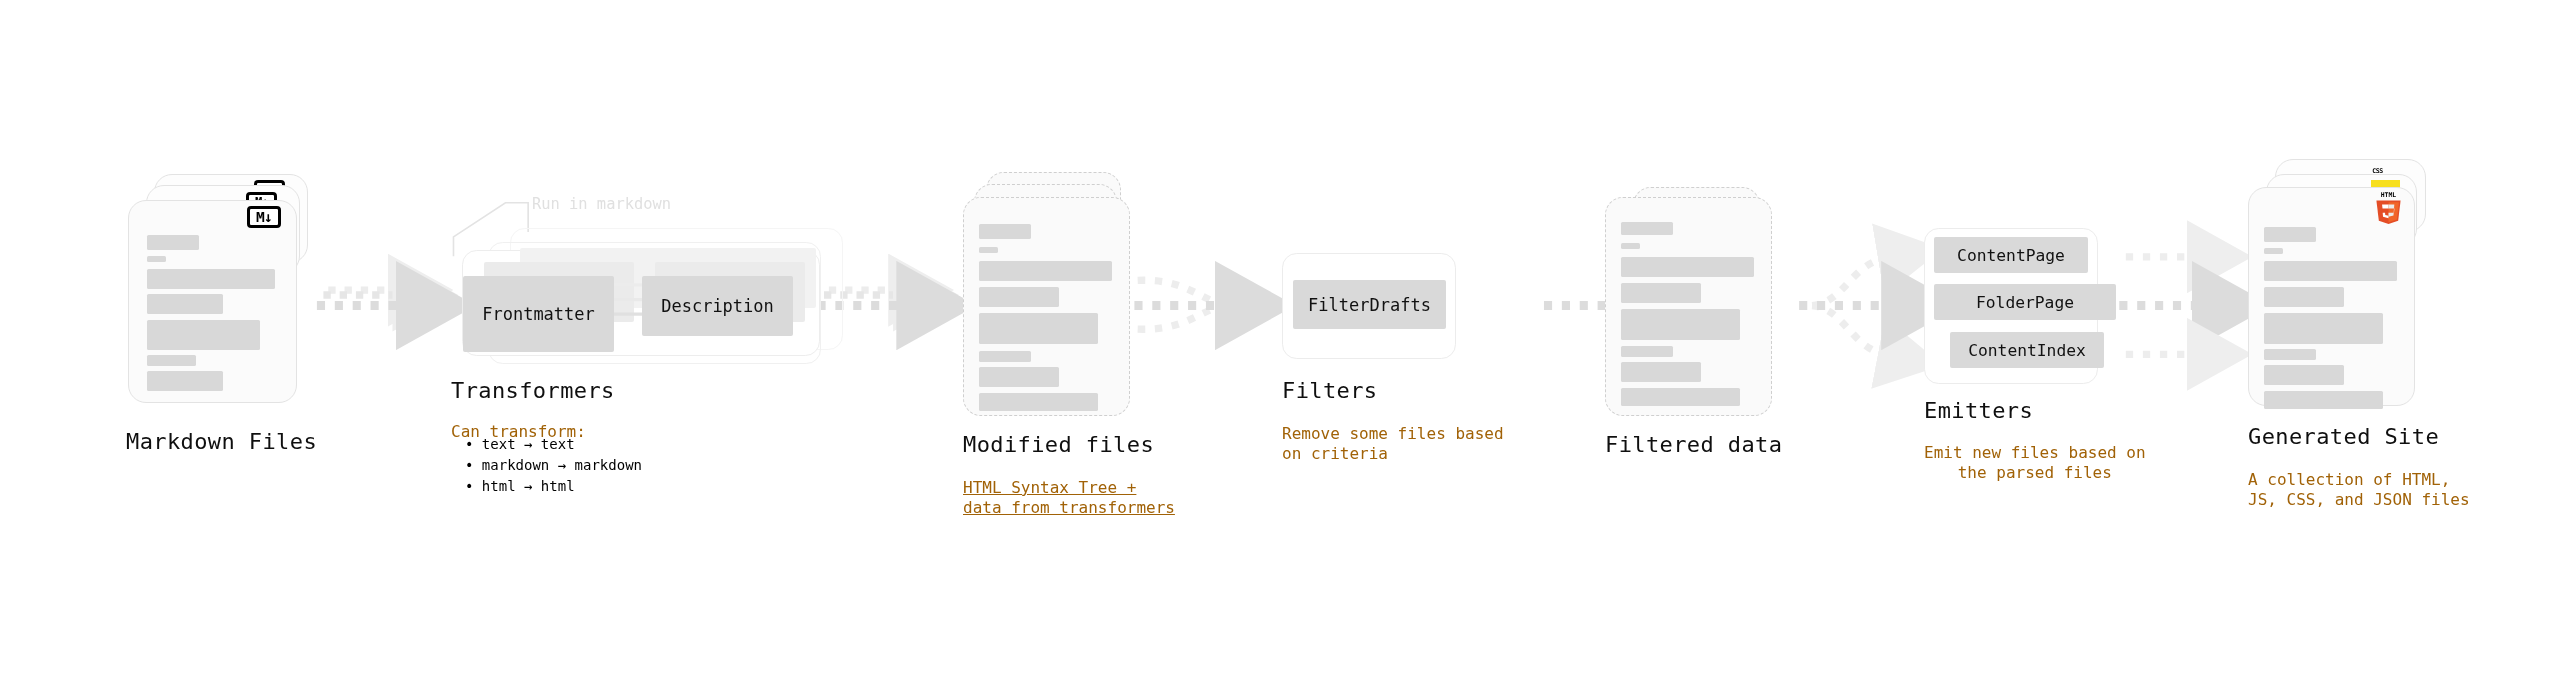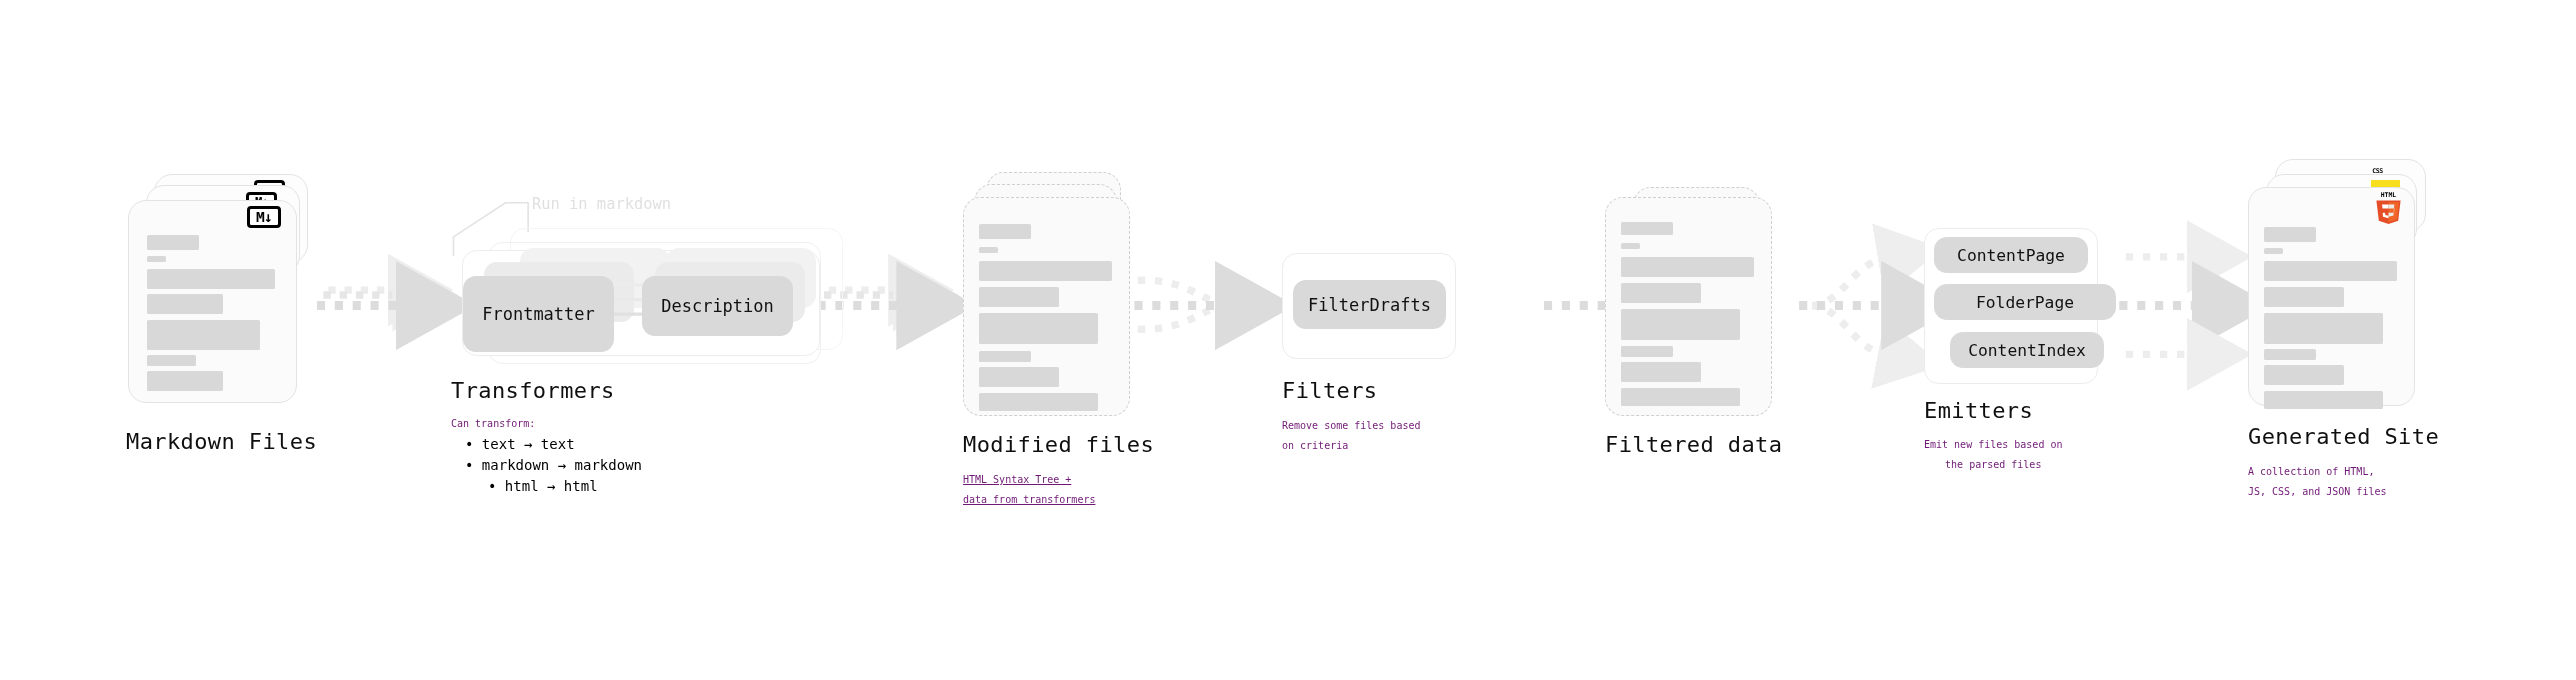--- a/index.html
+++ b/index.html
@@ -62,44 +62,45 @@
     border-radius:14.6px;
     background:#ffffff;
   }
   .groupbox.faint{border-color:#f0f0f0;background:transparent;}
   .groupbox.fainter{border-color:#f5f5f5;background:transparent;}
 
   .pill{
     position:absolute;
     box-sizing:border-box;
     background:#d9d9d9;
-    border-radius:13px;
+    border-radius:2px;
     display:flex;align-items:center;justify-content:center;
     font-size:17px;
     color:#111;
     white-space:nowrap;
     letter-spacing:0px;
   }
   .pill.faint{background:#ebebeb;color:transparent;}
   .pill.fainter{background:#f2f2f2;color:transparent;}
 
   
   .title{
     position:absolute;
     font-size:22px;
     color:#0f0f0f;
     white-space:nowrap;
     letter-spacing:0.4px;
   }
   .sub{
     position:absolute;
-    font-size:10px;
+    font-size:16px;
     line-height:19.5px;
-    color:#701a75;
+    color:#a16207;
     white-space:pre;
+    margin-top:8px;
   }
   .annot{
     position:absolute;
     font-size:15.4px;
     color:#e0e0e0;
     white-space:nowrap;
   }
   .bullets{position:absolute;font-size:14px;line-height:19.5px;color:#000000;white-space:pre;}
 </style>
 </head>
@@ -207,21 +208,21 @@
       <path d="M62,50 L78,58 L62,66 z" fill="#e0e0e0"></path>
     </svg>
 
     <div class="pill" style="left:463px;top:276px;width:151px;height:76px;">Frontmatter</div>
     <div class="pill" style="left:642px;top:276px;width:151px;height:60px;">Description</div>
 
     <div class="title" style="left:451px;top:378px;">Transformers</div>
     <div class="sub" style="left:451px;top:414px;">Can transform:</div>
     <div class="bullets" style="left:465px;top:435px;">• text → text</div>
     <div class="bullets" style="left:465px;top:456px;">• markdown → markdown</div>
-    <div class="bullets" style="left:465px;top:477px;margin-left:23px;">• html → html</div>
+    <div class="bullets" style="left:465px;top:477px;">• html → html</div>
   </div>
 
   <div>
     <div class="doc dashed" style="left:986px;top:172px;width:135px;height:65px;"></div>
     <div class="doc dashed" style="left:974px;top:184px;width:143px;height:65px;"></div>
     <div class="doc dashed" style="left:963px;top:197px;width:167px;height:219px;">
       <div class="doc-body">
         <div class="bar" style="left:15.4px;top:26px;width:52px;height:14.6px;"></div>
         <div class="bar" style="left:15.4px;top:49px;width:18.7px;height:5.7px;"></div>
         <div class="bar" style="left:15.4px;top:63px;width:133px;height:19.5px;"></div>

